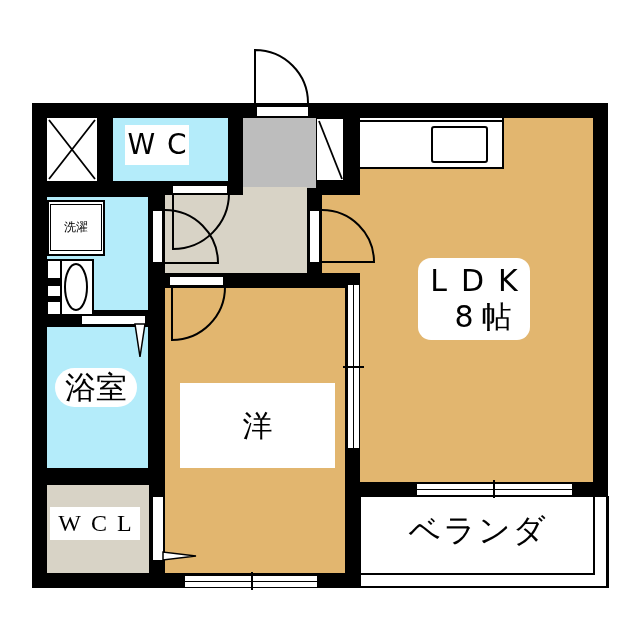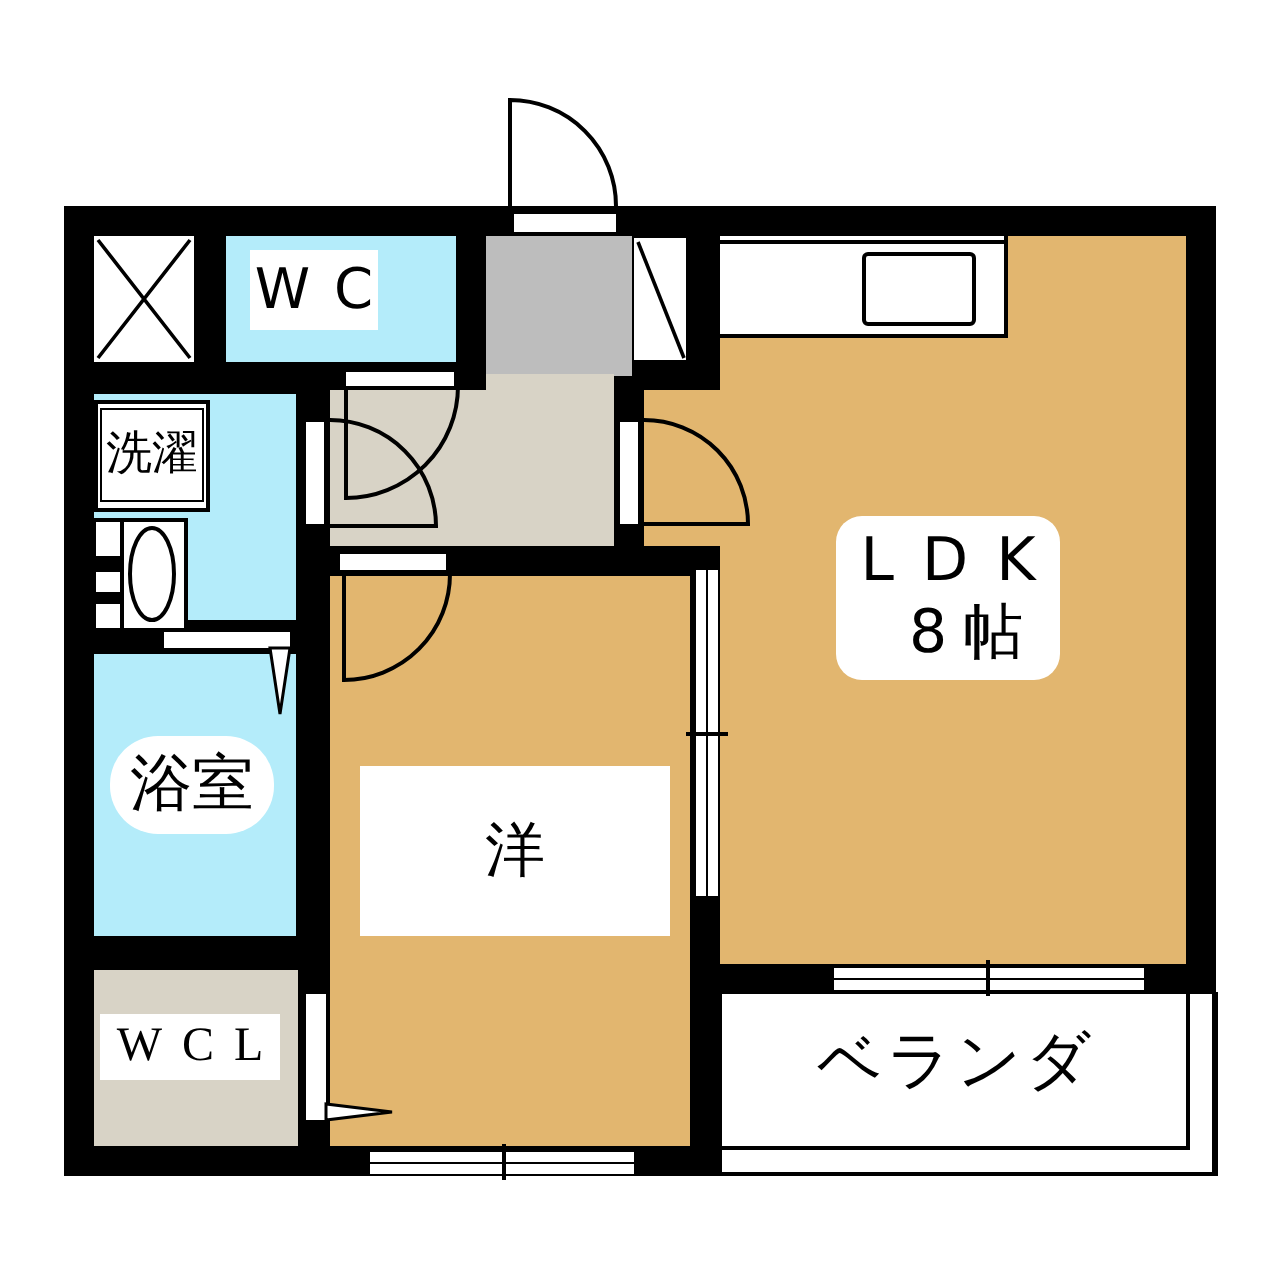--- a/index.html
+++ b/index.html
@@ -53,21 +53,21 @@
   <div class="abs floor" style="left:360px;top:118px;width:233px;height:364px;"></div>
   <div class="abs floor" style="left:322px;top:195px;width:40px;height:78px;"></div>
 
   <div class="abs white" style="left:360px;top:118px;width:144px;height:51px;border-right:2px solid #000;border-bottom:2px solid #000;">
     <div class="abs black" style="left:0;top:2px;right:0;height:2px;"></div>
   </div>
   <div class="abs white" style="left:431px;top:126px;width:57px;height:37px;border:2px solid #000;border-radius:3px;"></div>
 
   <div class="abs water" style="left:47px;top:197px;width:101px;height:113px;"></div>
   <div class="abs white" style="left:47px;top:200px;width:58px;height:56px;border:2px solid #000;">
-    <div class="label" style="left:1px;top:2px;right:1px;bottom:3px;border:1.5px solid #000;font-size:23px;">
+    <div class="label" style="left:1px;top:2px;right:1px;bottom:3px;border:1.5px solid #000;font-size:12px;">
       <span>洗濯</span>
     </div>
   </div>
 
   <div class="abs water" style="left:47px;top:327px;width:101px;height:141px;"></div>
   <div class="abs hall" style="left:47px;top:485px;width:102px;height:88px;"></div>
   <div class="abs floor" style="left:165px;top:288px;width:180px;height:285px;"></div>
 
   <div class="abs frame" style="left:257px;top:107px;width:51px;height:9px;"></div>
   <div class="abs frame" style="left:173px;top:186px;width:54px;height:7px;"></div>
@@ -109,21 +109,21 @@
       <ellipse cx="76" cy="287" rx="11" ry="23" fill="#fff" stroke="#000" stroke-width="2"></ellipse>
     </g>
     <polygon points="135,324 145,324 140,357" fill="#fff" stroke="#000" stroke-width="1.5"></polygon>
     <polygon points="163,552 163,560 196,556" fill="#fff" stroke="#000" stroke-width="1.5"></polygon>
   </svg>
 
   <div class="label" style="left:125px;top:125px;width:64px;height:40px;font-size:28px;letter-spacing:12px;padding-left:12px;">
     <span>WC</span>
   </div>
 
-  <div class="label" style="left:55px;top:368px;width:82px;height:49px;font-size:31px;border-radius:24px;">
+  <div class="label" style="left:55px;top:368px;width:82px;height:39px;font-size:31px;border-radius:24px;">
     <span>浴室</span>
   </div>
 
   <div class="label" style="left:50px;top:507px;width:90px;height:33px;font-size:24px;letter-spacing:10px;padding-left:10px;font-family:Liberation Serif, serif;">
     <span>WCL</span>
   </div>
 
   <div class="label" style="left:180px;top:383px;width:155px;height:85px;font-size:30px;line-height:38px;">
     <span>洋</span>
   </div>

